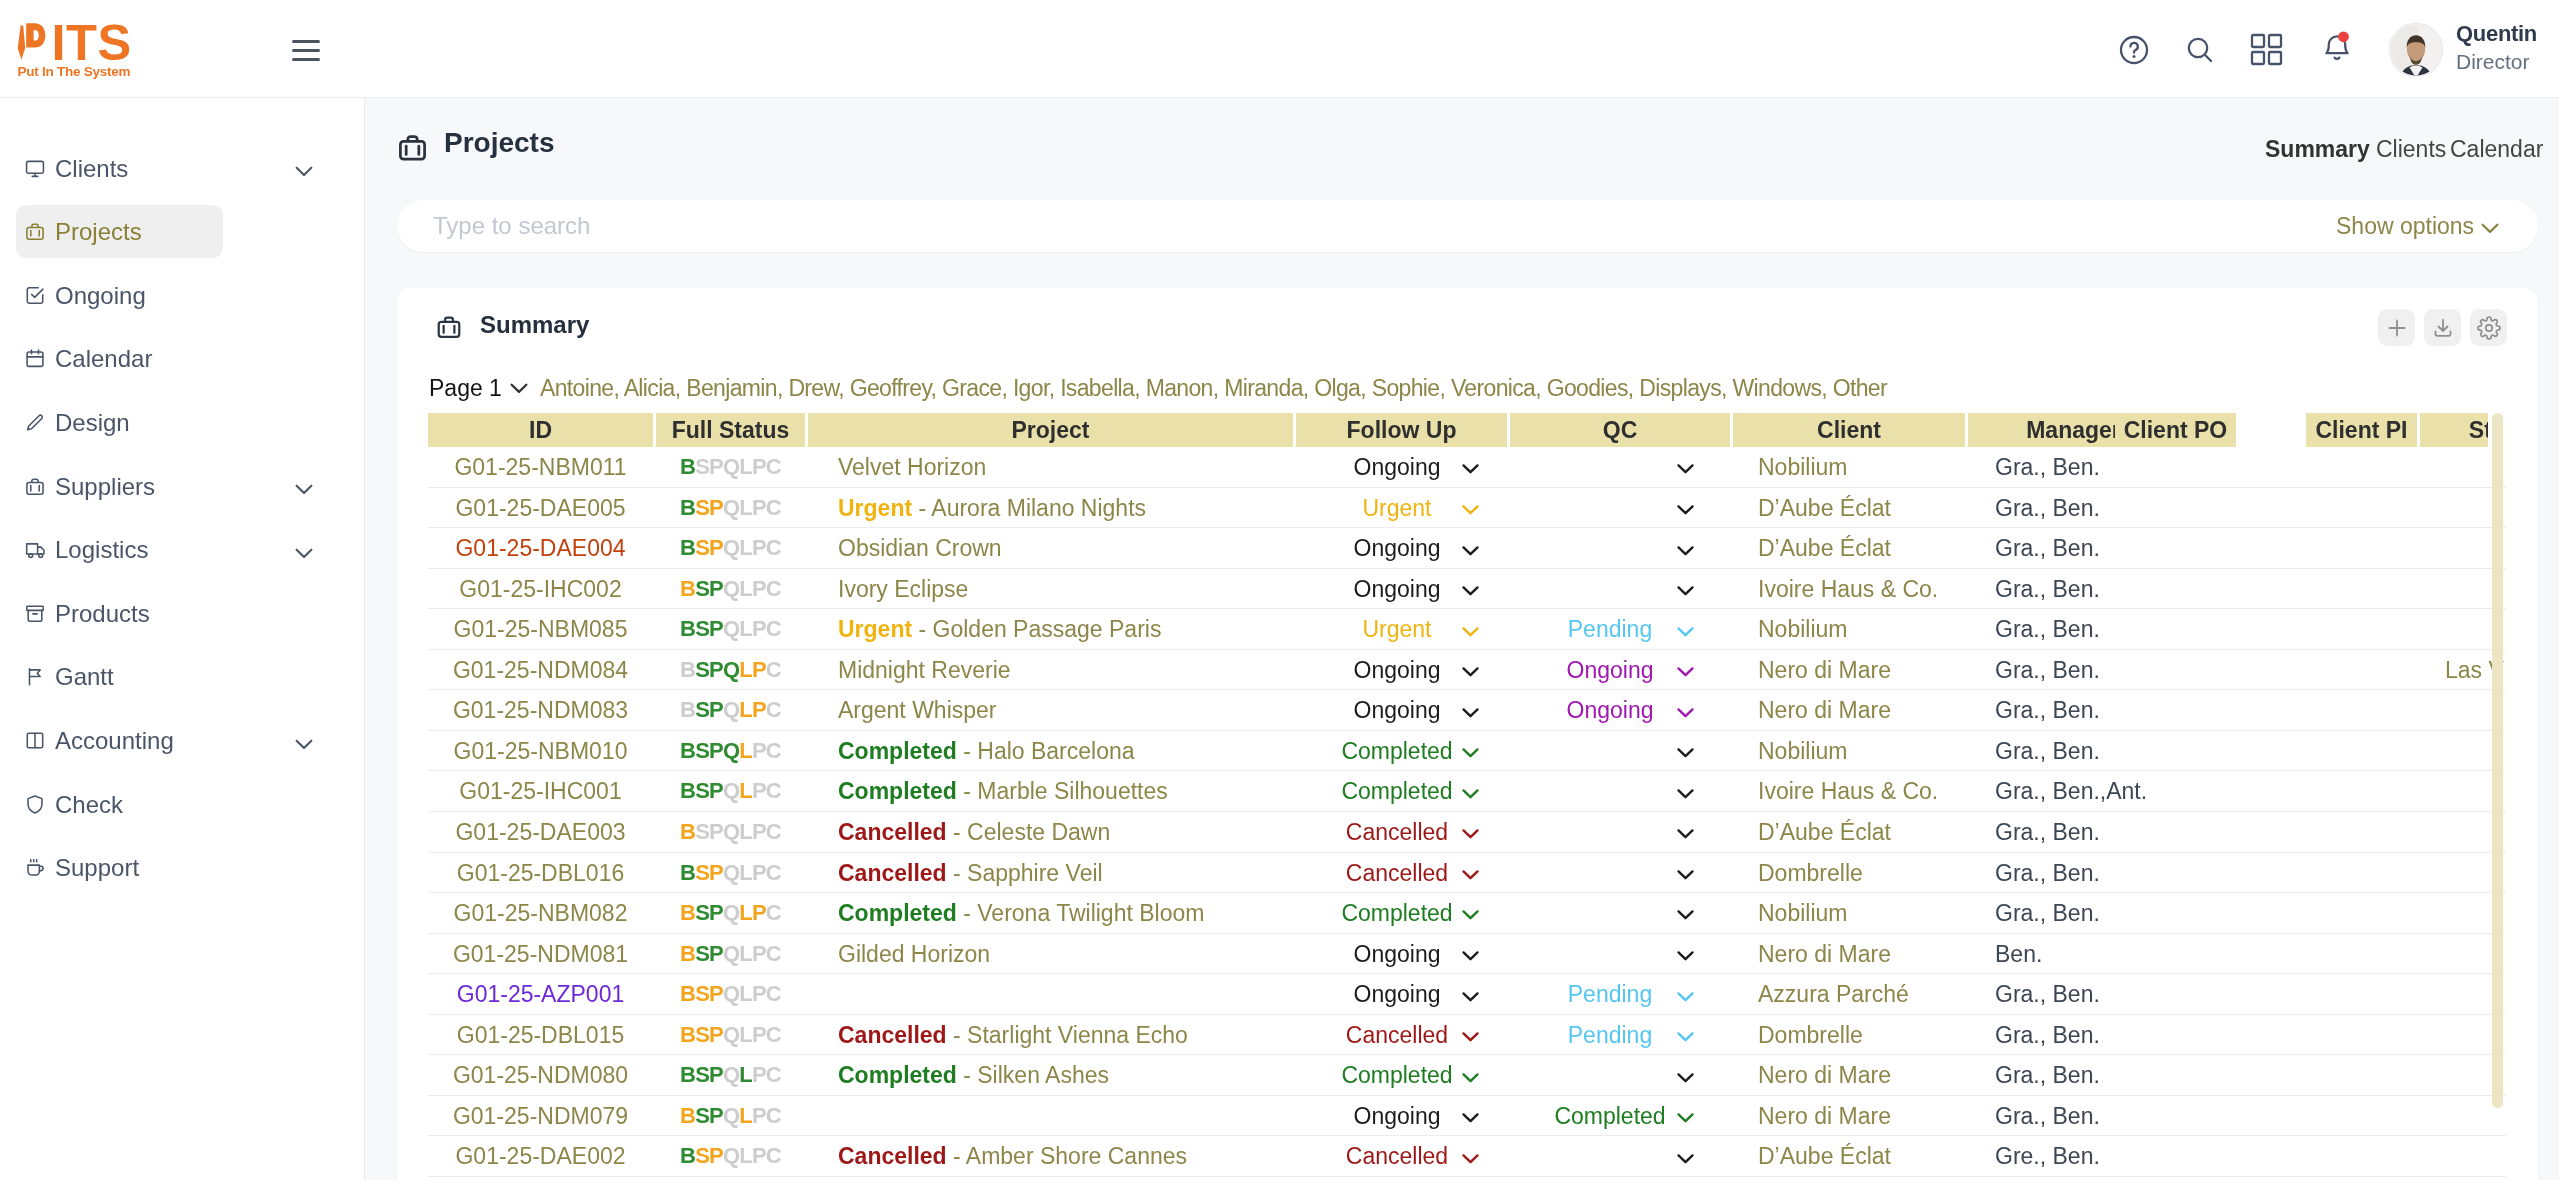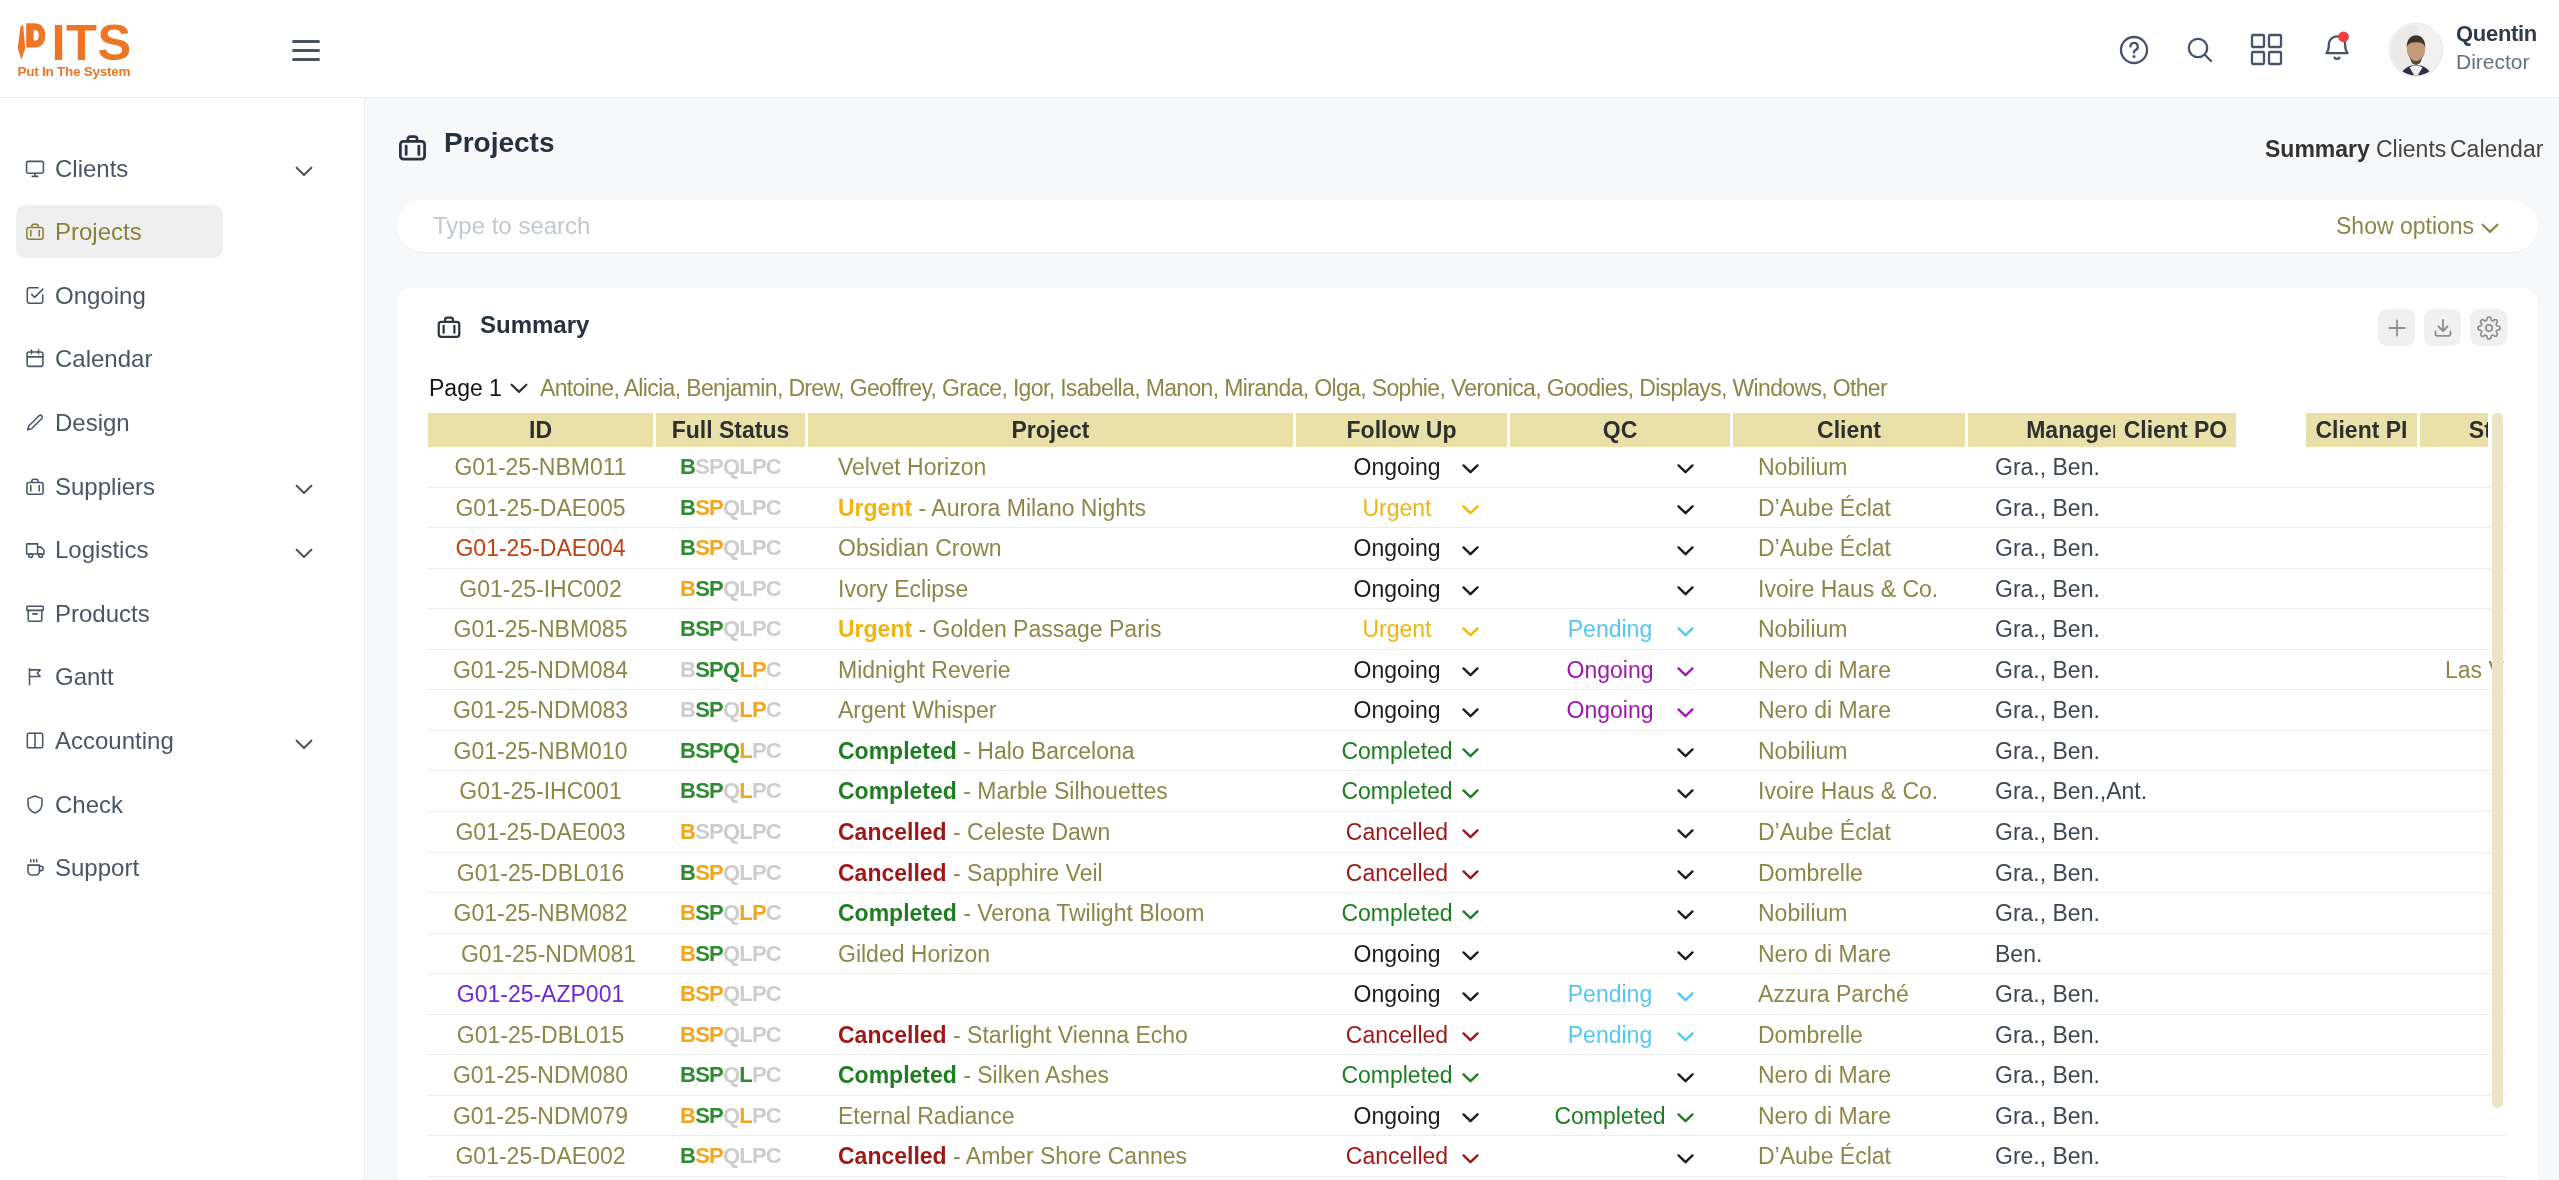--- a/index.html
+++ b/index.html
@@ -440,21 +440,21 @@
           <div class="c" style="left:1033px;width:20px"><svg width="19" height="19" viewBox="0 0 19 19" style="vertical-align:middle">
               <path d="M2.5 6.4 L9.5 13.2 L16.5 6.4" fill="none" stroke="#1d7d20" stroke-width="2.4" stroke-linecap="round" stroke-linejoin="round"></path>
             </svg></div>
           <div class="c" style="left:1248px;width:20px"><svg width="19" height="19" viewBox="0 0 19 19" style="vertical-align:middle">
               <path d="M2.5 6.4 L9.5 13.2 L16.5 6.4" fill="none" stroke="#1c1c1c" stroke-width="2.4" stroke-linecap="round" stroke-linejoin="round"></path>
             </svg></div>
           <div class="c" style="left:1330px;width:230px;color:#8d8649">Nobilium</div>
           <div class="c" style="left:1567px;width:220px;color:#3d4653">Gra., Ben.</div>
         </div>
 <div class="row" style="top:645.6px">
-          <div class="c" style="left:8px;width:225px;text-align:center;color:#8d8649">G01-25-NDM081</div>
+          <div class="c" style="left:0px;width:225px;text-align:center;color:#8d8649">G01-25-NDM081</div>
           <div class="c st" style="left:228px;width:149px;text-align:center"><span style="color:#f2a51d">B</span><span style="color:#2e8b31">S</span><span style="color:#2e8b31">P</span><span style="color:#cdcdcd">Q</span><span style="color:#cdcdcd">L</span><span style="color:#cdcdcd">P</span><span style="color:#cdcdcd">C</span></div>
           <div class="c" style="left:410px;width:455px"><span style="color:#8d8649">Gilded Horizon</span></div>
           <div class="c" style="left:889px;width:160px;text-align:center;color:#1c1c1c">Ongoing</div>
           <div class="c" style="left:1033px;width:20px"><svg width="19" height="19" viewBox="0 0 19 19" style="vertical-align:middle">
               <path d="M2.5 6.4 L9.5 13.2 L16.5 6.4" fill="none" stroke="#1c1c1c" stroke-width="2.4" stroke-linecap="round" stroke-linejoin="round"></path>
             </svg></div>
           <div class="c" style="left:1248px;width:20px"><svg width="19" height="19" viewBox="0 0 19 19" style="vertical-align:middle">
               <path d="M2.5 6.4 L9.5 13.2 L16.5 6.4" fill="none" stroke="#1c1c1c" stroke-width="2.4" stroke-linecap="round" stroke-linejoin="round"></path>
             </svg></div>
           <div class="c" style="left:1330px;width:230px;color:#8d8649">Nero di Mare</div>
@@ -499,21 +499,20 @@
             </svg></div>
           <div class="c" style="left:1248px;width:20px"><svg width="19" height="19" viewBox="0 0 19 19" style="vertical-align:middle">
               <path d="M2.5 6.4 L9.5 13.2 L16.5 6.4" fill="none" stroke="#1c1c1c" stroke-width="2.4" stroke-linecap="round" stroke-linejoin="round"></path>
             </svg></div>
           <div class="c" style="left:1330px;width:230px;color:#8d8649">Nero di Mare</div>
           <div class="c" style="left:1567px;width:220px;color:#3d4653">Gra., Ben.</div>
         </div>
 <div class="row" style="top:807.8px">
           <div class="c" style="left:0px;width:225px;text-align:center;color:#8d8649">G01-25-NDM079</div>
           <div class="c st" style="left:228px;width:149px;text-align:center"><span style="color:#f2a51d">B</span><span style="color:#2e8b31">S</span><span style="color:#2e8b31">P</span><span style="color:#cdcdcd">Q</span><span style="color:#f2a51d">L</span><span style="color:#cdcdcd">P</span><span style="color:#cdcdcd">C</span></div>
-          <div class="c" style="left:410px;width:455px"><span style="color:#8d8649">Eternal Radiance</span></div>
           <div class="c" style="left:889px;width:160px;text-align:center;color:#1c1c1c">Ongoing</div>
           <div class="c" style="left:1033px;width:20px"><svg width="19" height="19" viewBox="0 0 19 19" style="vertical-align:middle">
               <path d="M2.5 6.4 L9.5 13.2 L16.5 6.4" fill="none" stroke="#1c1c1c" stroke-width="2.4" stroke-linecap="round" stroke-linejoin="round"></path>
             </svg></div>
           <div class="c" style="left:1092px;width:180px;text-align:center;color:#1d7d20">Completed</div>
           <div class="c" style="left:1248px;width:20px"><svg width="19" height="19" viewBox="0 0 19 19" style="vertical-align:middle">
               <path d="M2.5 6.4 L9.5 13.2 L16.5 6.4" fill="none" stroke="#1d7d20" stroke-width="2.4" stroke-linecap="round" stroke-linejoin="round"></path>
             </svg></div>
           <div class="c" style="left:1330px;width:230px;color:#8d8649">Nero di Mare</div>
           <div class="c" style="left:1567px;width:220px;color:#3d4653">Gra., Ben.</div>

